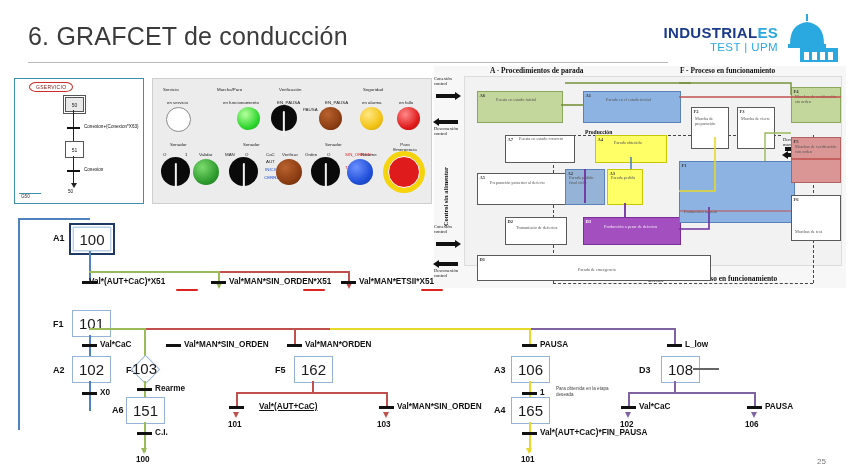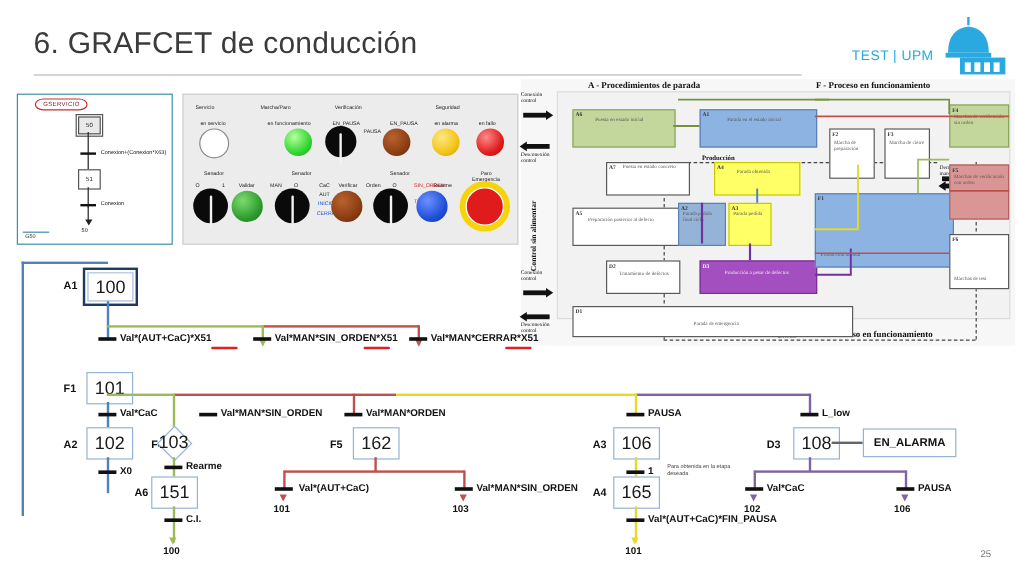--- a/index.html
+++ b/index.html
@@ -90,20 +90,21 @@
   .redmark{position:absolute;height:2px;background:#d22;border-radius:1px;}
   #page-num{right:22px;bottom:10px;font-size:8px;color:#777;}
 </style>
 </head>
 <body>
 
 <div class="abs" id="slide-title">6. GRAFCET de conducción</div>
 <div class="abs" id="title-rule"></div>
 
 <div class="abs" id="logo">
+  <div class="txt1"><span>INDUSTRIAL</span><em>ES</em></div>
   <div class="txt2">TEST | UPM</div>
   <svg class="dome" viewBox="0 0 58 50">
     <rect x="26" y="0" width="2" height="7" fill="#2aa9e0"></rect>
     <path d="M10 30 Q10 10 27 8 Q44 10 44 30 Z" fill="#2aa9e0"></path>
     <rect x="8" y="30" width="38" height="4" fill="#2aa9e0"></rect>
     <rect x="20" y="34" width="38" height="14" fill="#2aa9e0"></rect>
     <rect x="24" y="38" width="5" height="8" fill="#fff"></rect>
     <rect x="32" y="38" width="5" height="8" fill="#fff"></rect>
     <rect x="40" y="38" width="5" height="8" fill="#fff"></rect>
     <rect x="48" y="38" width="5" height="8" fill="#fff"></rect>
@@ -319,29 +320,29 @@
   <div class="vline" style="left:89px;top:41px;height:32px;background:#4f81bd;"></div>
 
   <div class="hline" style="left:89px;top:61px;width:130px;background:#9bbb59;"></div>
   <div class="hline" style="left:219px;top:61px;width:130px;background:#c0504d;"></div>
   <div class="vline" style="left:218px;top:61px;height:14px;background:#9bbb59;"></div>
   <div class="arr" style="left:215.5px;top:73px;border-top:6px solid #9bbb59;"></div>
   <div class="vline" style="left:348px;top:61px;height:14px;background:#c0504d;"></div>
   <div class="arr" style="left:345.5px;top:73px;border-top:6px solid #c0504d;"></div>
 
   <div class="tbar" style="left:82px;top:71px;"></div>
-  <div class="tlbl" style="left:100px;top:67px;">Val*(AUT+CaC)*X51</div>
+  <div class="tlbl" style="left:89px;top:67px;">Val*(AUT+CaC)*X51</div>
   <div class="redmark" style="left:176px;top:79px;width:22px;"></div>
 
   <div class="tbar" style="left:211px;top:71px;"></div>
   <div class="tlbl" style="left:229px;top:67px;">Val*MAN*SIN_ORDEN*X51</div>
   <div class="redmark" style="left:303px;top:79px;width:22px;"></div>
 
   <div class="tbar" style="left:341px;top:71px;"></div>
-  <div class="tlbl" style="left:359px;top:67px;">Val*MAN*CERRAR*X51</div>
+  <div class="tlbl" style="left:359px;top:67px;">Val*MAN*ETSII*X51</div>
   <div class="redmark" style="left:421px;top:79px;width:22px;"></div>
 
   <div class="slabel" style="left:53px;top:109px;">F1</div>
   <div class="step" style="left:72px;top:100px;width:37px;height:25px;">101</div>
   <div class="vline" style="left:89px;top:125px;height:30px;background:#4f81bd;"></div>
 
   <div class="hline" style="left:89px;top:118px;width:56px;background:#9bbb59;"></div>
   <div class="hline" style="left:145px;top:118px;width:185px;background:#c0504d;"></div>
   <div class="hline" style="left:330px;top:118px;width:200px;background:#e6d92a;"></div>
   <div class="hline" style="left:530px;top:118px;width:145px;background:#8064a2;"></div>
@@ -390,21 +391,21 @@
   <div class="tgt" style="left:136px;top:245px;">100</div>
 
   <div class="slabel" style="left:275px;top:155px;">F5</div>
   <div class="step" style="left:294px;top:146px;width:37px;height:25px;">162</div>
   <div class="vline" style="left:312px;top:171px;height:12px;background:#c0504d;"></div>
   <div class="hline" style="left:237px;top:182px;width:150px;background:#c0504d;"></div>
   <div class="vline" style="left:236px;top:182px;height:16px;background:#c0504d;"></div>
   <div class="vline" style="left:386px;top:182px;height:16px;background:#c0504d;"></div>
 
   <div class="tbar" style="left:229px;top:196px;"></div>
-  <div class="tlbl" style="left:249px;top:192px;">Val*(AUT+CaC)</div>
+  <div class="tlbl" style="left:259px;top:192px;text-decoration:underline;">Val*(AUT+CaC)</div>
   <div class="arr" style="left:232.5px;top:202px;border-top:6px solid #c0504d;"></div>
   <div class="tgt" style="left:228px;top:210px;">101</div>
 
   <div class="tbar" style="left:379px;top:196px;"></div>
   <div class="tlbl" style="left:397px;top:192px;">Val*MAN*SIN_ORDEN</div>
   <div class="arr" style="left:382.5px;top:202px;border-top:6px solid #c0504d;"></div>
   <div class="tgt" style="left:377px;top:210px;">103</div>
 
   <div class="slabel" style="left:494px;top:155px;">A3</div>
   <div class="step" style="left:511px;top:146px;width:37px;height:25px;">106</div>
@@ -417,21 +418,20 @@
   <div class="step" style="left:511px;top:187px;width:37px;height:25px;">165</div>
   <div class="vline" style="left:529px;top:212px;height:30px;background:#e6d92a;"></div>
   <div class="tbar" style="left:522px;top:222px;"></div>
   <div class="tlbl" style="left:540px;top:218px;">Val*(AUT+CaC)*FIN_PAUSA</div>
   <div class="arr" style="left:525.5px;top:238px;border-top:6px solid #e6d92a;"></div>
   <div class="tgt" style="left:521px;top:245px;">101</div>
 
   <div class="slabel" style="left:639px;top:155px;">D3</div>
   <div class="step" style="left:661px;top:146px;width:37px;height:25px;">108</div>
   <div class="hline" style="left:693px;top:158px;width:26px;background:#666;"></div>
-  <div class="actbox" style="left:719px;top:147px;width:76px;height:22px;">EN_ALARMA</div>
 
   <div class="vline" style="left:674px;top:171px;height:12px;background:#8064a2;"></div>
   <div class="hline" style="left:629px;top:182px;width:126px;background:#8064a2;"></div>
   <div class="vline" style="left:628px;top:182px;height:16px;background:#8064a2;"></div>
   <div class="vline" style="left:754px;top:182px;height:16px;background:#8064a2;"></div>
 
   <div class="tbar" style="left:621px;top:196px;"></div>
   <div class="tlbl" style="left:639px;top:192px;">Val*CaC</div>
   <div class="arr" style="left:624.5px;top:202px;border-top:6px solid #8064a2;"></div>
   <div class="tgt" style="left:620px;top:210px;">102</div>

